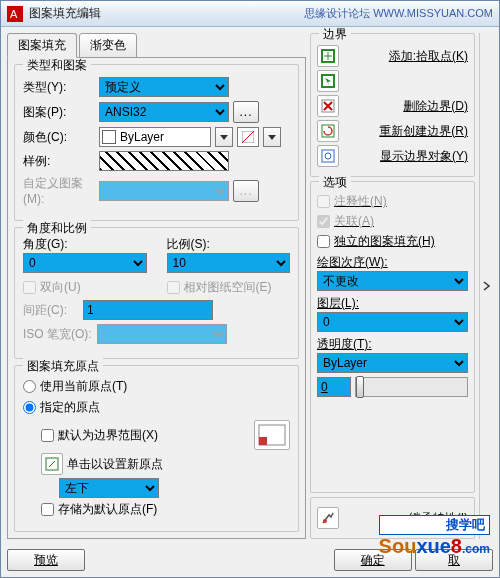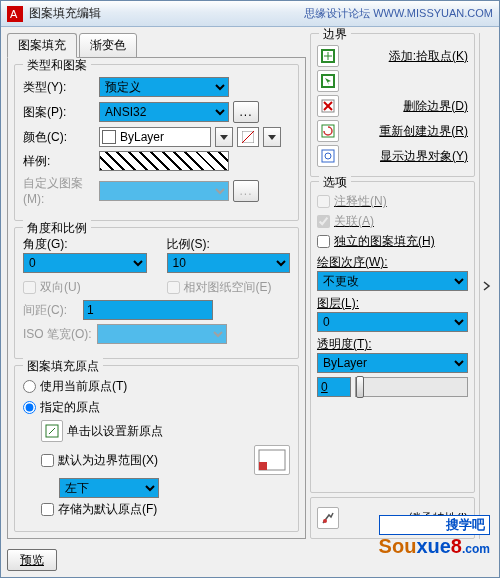--- a/index.html
+++ b/index.html
@@ -28,21 +28,21 @@
 .btn-sm { width: 26px; padding: 0; }
 .swatch { width: 90px; height: 20px; border: 1px solid #7a7a7a; background: repeating-linear-gradient(45deg,#000 0 2px,#fff 2px 8px); }
 .swatch-wide { width: 130px; }
 .icon-box { width: 22px; height: 22px; border: 1px solid #b0b0b0; display: inline-flex; align-items: center; justify-content: center; border-radius: 2px; background: #fff; }
 .side-sec { border: 1px solid #c8c8c8; border-radius: 2px; padding: 8px 6px 6px; position: relative; }
 .side-title { position: absolute; top: -8px; left: 8px; background: #f0f0f0; padding: 0 4px; }
 .side-row { display: flex; align-items: center; gap: 6px; margin: 3px 0; cursor: pointer; }
 .side-row span.txt { flex: 1; text-align: right; }
 .muted { color: #9a9a9a; }
 .footer { display: flex; justify-content: space-between; padding: 4px 6px 6px; }
-.footer .btn { width: 50px; text-decoration: underline; }
+.footer .btn { width: 78px; text-decoration: underline; }
 label.inline { display: flex; align-items: center; }
 .two-col { display: flex; gap: 20px; }
 .col { flex: 1; }
 .full { width: 100%; }
 .arrow-down { width:0; height:0; border-left:4px solid transparent; border-right:4px solid transparent; border-top:5px solid #333; display:inline-block; }
 .dots { letter-spacing: 1px; }
 .origin-sub { margin-left: 18px; }
 .origin-sub .row { margin: 3px 0; }
 .logo { position: absolute; right: 10px; bottom: 20px; }
 .bylayer-pat { background: #fff; display:flex; align-items:center; }
@@ -158,40 +158,40 @@
               </label>
             </div>
           <div class="row">
               <label class="inline">
                 <input type="radio" name="orig" checked="" style="">
                 <span>指定的原点</span>
               </label>
             </div>
           <div class="origin-sub">
             <div class="row">
-              <span class="icon-box">
-                  <svg width="14" height="14">
-                    <rect x="1" y="1" width="12" height="12" fill="none" stroke="#2a7a2a"></rect>
-                    <line x1="4" y1="10" x2="10" y2="4" stroke="#2a7a2a"></line>
-                  </svg>
-                </span>
-              <span>单击以设置新原点</span>
-            </div>
-            <div class="row">
                 <label class="inline">
                   <input type="checkbox" style="">
                   <span>默认为边界范围(X)</span>
                 </label>
               <span class="icon-box" style="margin-left:auto;width:36px;height:30px">
                   <svg width="30" height="24">
                     <rect x="2" y="2" width="26" height="20" fill="#fff" stroke="#888"></rect>
                     <rect x="2" y="14" width="8" height="8" fill="#c33"></rect>
                   </svg>
                 </span>
             </div>
+            <div class="row">
+              <span class="icon-box">
+                  <svg width="14" height="14">
+                    <rect x="1" y="1" width="12" height="12" fill="none" stroke="#2a7a2a"></rect>
+                    <line x1="4" y1="10" x2="10" y2="4" stroke="#2a7a2a"></line>
+                  </svg>
+                </span>
+              <span>单击以设置新原点</span>
+            </div>
             <div class="row" style="margin-left:18px">
               <select style="width:100px"><option>左下</option></select>
             </div>
             <div class="row">
                 <label class="inline">
                   <input type="checkbox" style="">
                   <span>存储为默认原点(F)</span>
                 </label>
               </div>
           </div>
@@ -303,14 +303,18 @@
     </div>
 
     <div class="expand-col">
       <svg width="8" height="10">
           <path d="M1 1 L6 5 L1 9" fill="none" stroke="#333" stroke-width="1.5"></path>
         </svg>
     </div>
   </div>
   <div class="footer">
     <button class="btn">预览</button>
+    <div>
+      <button class="btn">确定</button>
+      <button class="btn">取</button>
+    </div>
   </div>
 </div>
 
 </body></html>

